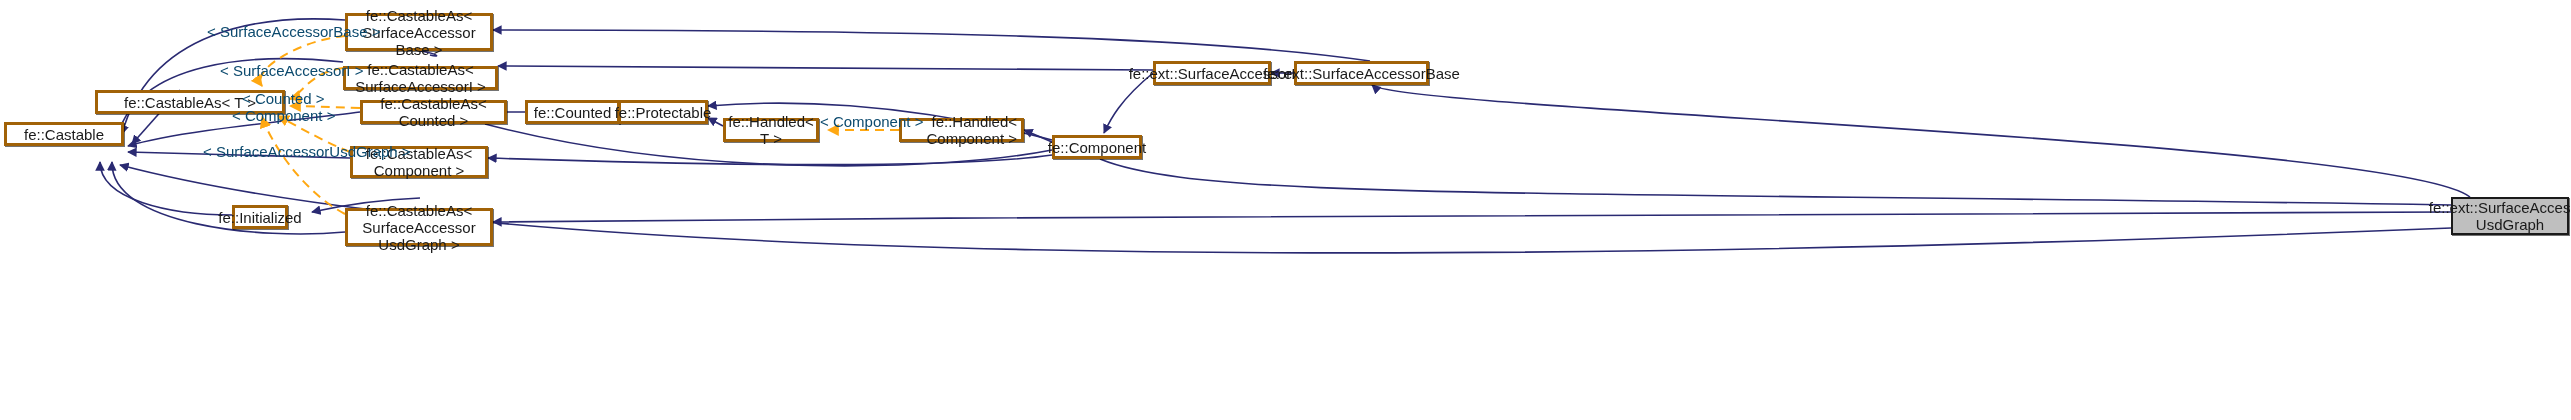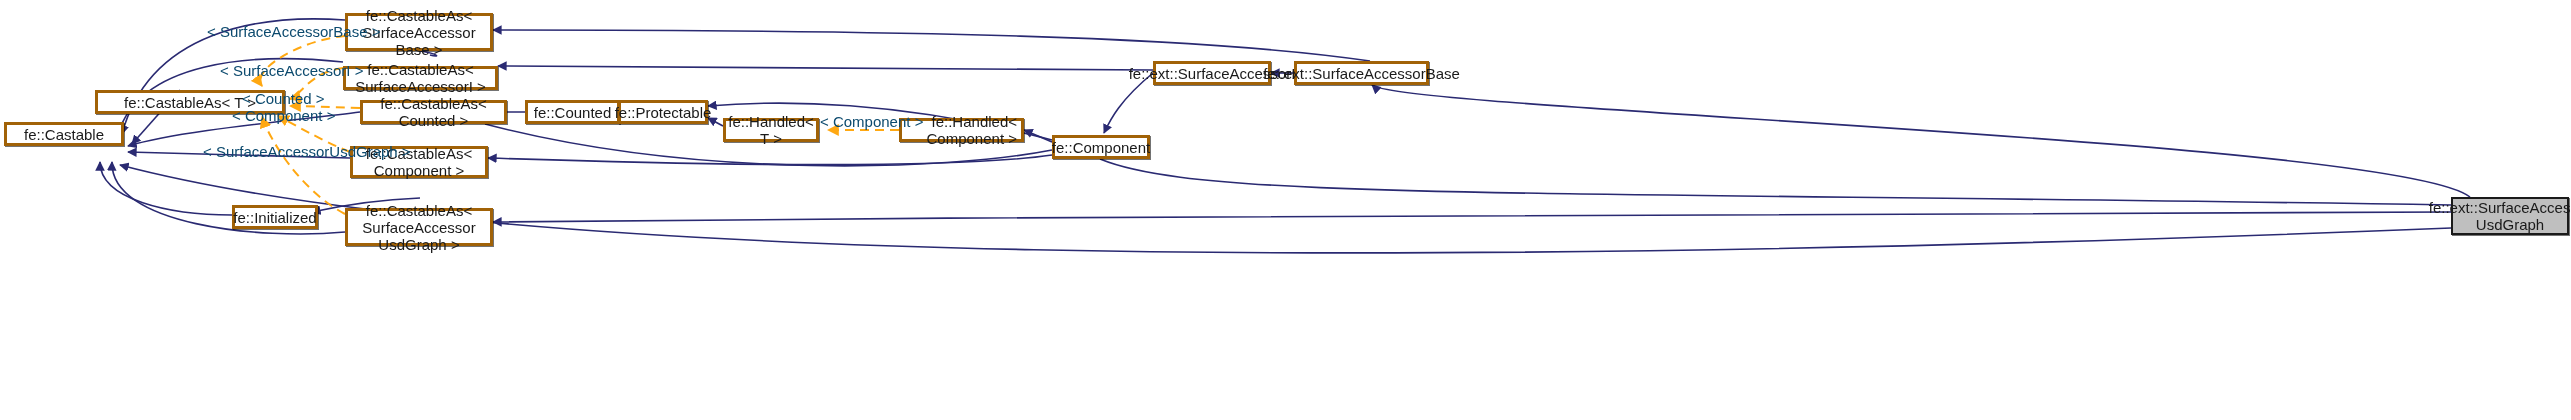--- a/index.html
+++ b/index.html
@@ -111,23 +111,23 @@
       <div class="node" style="left: 4px; top: 122px; width: 120px; height: 24px;"><span>fe::Castable</span></div>
       <div class="node" style="left: 95px; top: 90px; width: 190px; height: 24px;"><span>fe::CastableAs&lt; T &gt;</span></div>
       <div class="node" style="left: 345px; top: 13px; width: 148px; height: 38px;"><span>fe::CastableAs&lt; SurfaceAccessor
 Base &gt;</span></div>
       <div class="node" style="left: 343px; top: 66px; width: 155px; height: 24px;"><span>fe::CastableAs&lt; SurfaceAccessorI &gt;</span></div>
       <div class="node" style="left: 360px; top: 100px; width: 147px; height: 24px;"><span>fe::CastableAs&lt; Counted &gt;</span></div>
       <div class="node" style="left: 525px; top: 100px; width: 95px; height: 24px;"><span>fe::Counted</span></div>
       <div class="node" style="left: 618px; top: 100px; width: 90px; height: 24px;"><span>fe::Protectable</span></div>
       <div class="node" style="left: 723px; top: 118px; width: 96px; height: 24px;"><span>fe::Handled&lt; T &gt;</span></div>
       <div class="node" style="left: 899px; top: 118px; width: 125px; height: 24px; text-align: right;"><span>fe::Handled&lt; Component &gt;</span></div>
-      <div class="node" style="left: 1052px; top: 135px; width: 98px; height: 24px;"><span>fe::Component</span></div>
+      <div class="node" style="left: 1052px; top: 135px; width: 90px; height: 24px;"><span>fe::Component</span></div>
       <div class="node" style="left: 350px; top: 146px; width: 138px; height: 32px;"><span>fe::CastableAs&lt; Component &gt;</span></div>
-      <div class="node" style="left: 232px; top: 205px; width: 86px; height: 24px;"><span>fe::Initialized</span></div>
+      <div class="node" style="left: 232px; top: 205px; width: 56px; height: 24px;"><span>fe::Initialized</span></div>
       <div class="node" style="left: 345px; top: 208px; width: 148px; height: 38px;"><span>fe::CastableAs&lt; SurfaceAccessor
 UsdGraph &gt;</span></div>
       <div class="node" style="left: 1153px; top: 61px; width: 118px; height: 24px;"><span>fe::ext::SurfaceAccessorI</span></div>
       <div class="node" style="left: 1294px; top: 61px; width: 135px; height: 24px;"><span>fe::ext::SurfaceAccessorBase</span></div>
       <div class="node filled" style="left: 2451px; top: 197px; width: 118px; height: 38px; background: rgb(191, 191, 191);"><span>fe::ext::SurfaceAccessor
 UsdGraph</span></div>
     </div>
   <div id="label-layer">
       <div class="edge-label" style="left: 207px; top: 23px;">&lt; SurfaceAccessorBase &gt;</div>
       <div class="edge-label" style="left: 220px; top: 62px;">&lt; SurfaceAccessorI &gt;</div>

